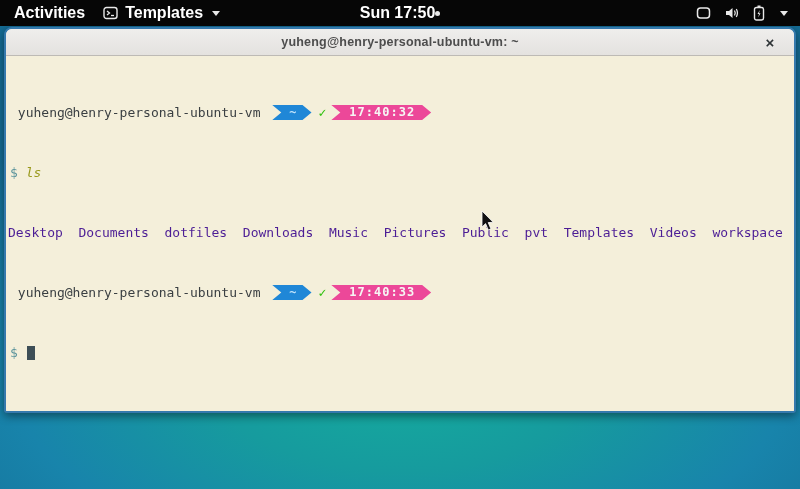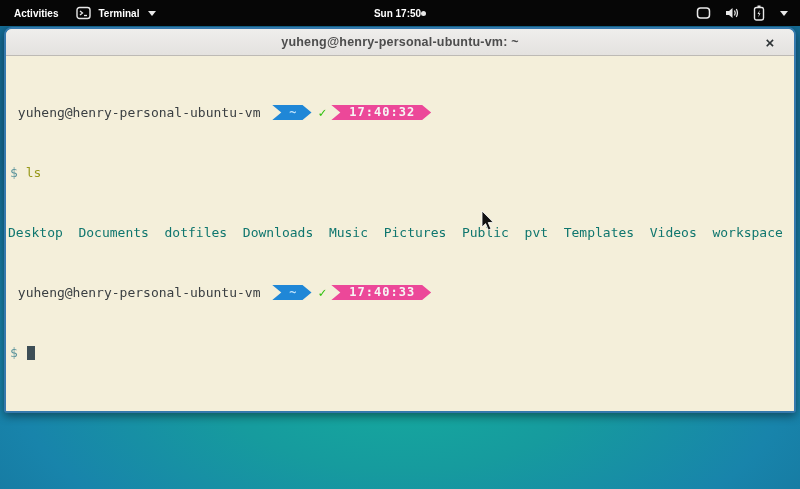--- a/index.html
+++ b/index.html
@@ -8,21 +8,21 @@
     font-family: "Liberation Sans", sans-serif;
     position: relative;
     background:
       radial-gradient(ellipse 620px 300px at 50% 78%, #15ab9e 0%, #169b9e 30%, #1884ab 62%, #146b94 100%);
   }
 
   
   .topbar {
     position: absolute; left: 0; top: 0; width: 800px; height: 26px;
     background: #060606; color: #fff; display: flex; align-items: center;
-    font-size: 10px; font-weight: 700; z-index: 30;
+    font-size: 16px; font-weight: 700; z-index: 30;
   }
   .tb-left { display: flex; align-items: center; gap: 18px; padding-left: 14px; }
   .activities { cursor: pointer; }
   .appmenu { display: flex; align-items: center; gap: 7px; cursor: pointer; }
   .appmenu svg { display: block; }
   .caret-down {
     width: 0; height: 0; border-left: 4px solid transparent;
     border-right: 4px solid transparent; border-top: 5px solid #e8e8e8;
     display: inline-block; margin-left: 2px;
   }
@@ -73,22 +73,22 @@
     clip-path: polygon(9px 50%, 0 0, calc(100% - 9px) 0, 100% 50%, calc(100% - 9px) 100%, 0 100%);
   }
   .seg-dir {
     background: #1f87d7; color: #bfe2fb; padding: 0 15px 0 17px; margin-left: 4px;
   }
   .check { color: #2fc10e; font-weight: 700; margin: 0 5px 0 7px; }
   .seg-time {
     background: #ec4899; color: #f6f6f4; padding: 0 16px 0 18px; letter-spacing: 1px;
   }
   .dollar { color: #5b949c; }
-  .cmd { color: #99991c; }
-  .ls-out { color: #0f766e; }
+  .cmd { color: #99991c; font-style: italic; }
+  .ls-out { color: #4c1d95; }
   .cursor-block {
     display: inline-block; width: 8px; height: 14px; background: #3d4e56;
     vertical-align: middle; margin-left: 1px;
   }
 
   
   .pointer { position: absolute; left: 481px; top: 211px; z-index: 50; pointer-events: none; }
 </style>
 </head>
 <body>
@@ -97,21 +97,21 @@
   <div class="tb-left">
     <span class="activities">Activities</span>
     <span class="appmenu">
       <span>
         <svg width="15" height="14" viewBox="0 0 15 14">
           <rect x="1" y="1.5" width="13" height="11" rx="2.5" fill="none" stroke="#e8e8e8" stroke-width="1.4"></rect>
           <polyline points="4,5 6.5,7 4,9" fill="none" stroke="#e8e8e8" stroke-width="1.3"></polyline>
           <line x1="8" y1="9.5" x2="11" y2="9.5" stroke="#e8e8e8" stroke-width="1.3"></line>
         </svg>
       </span>
-      <span>Terminal</span>
+      <span>Templates</span>
       <span class="caret-down"></span>
     </span>
   </div>
   <div class="tb-center">
     <span class="clock">Sun 17:50</span>
     <span class="notif-dot"></span>
   </div>
   <div class="tb-right">
     <span>
       <svg width="15" height="14" viewBox="0 0 15 14">

